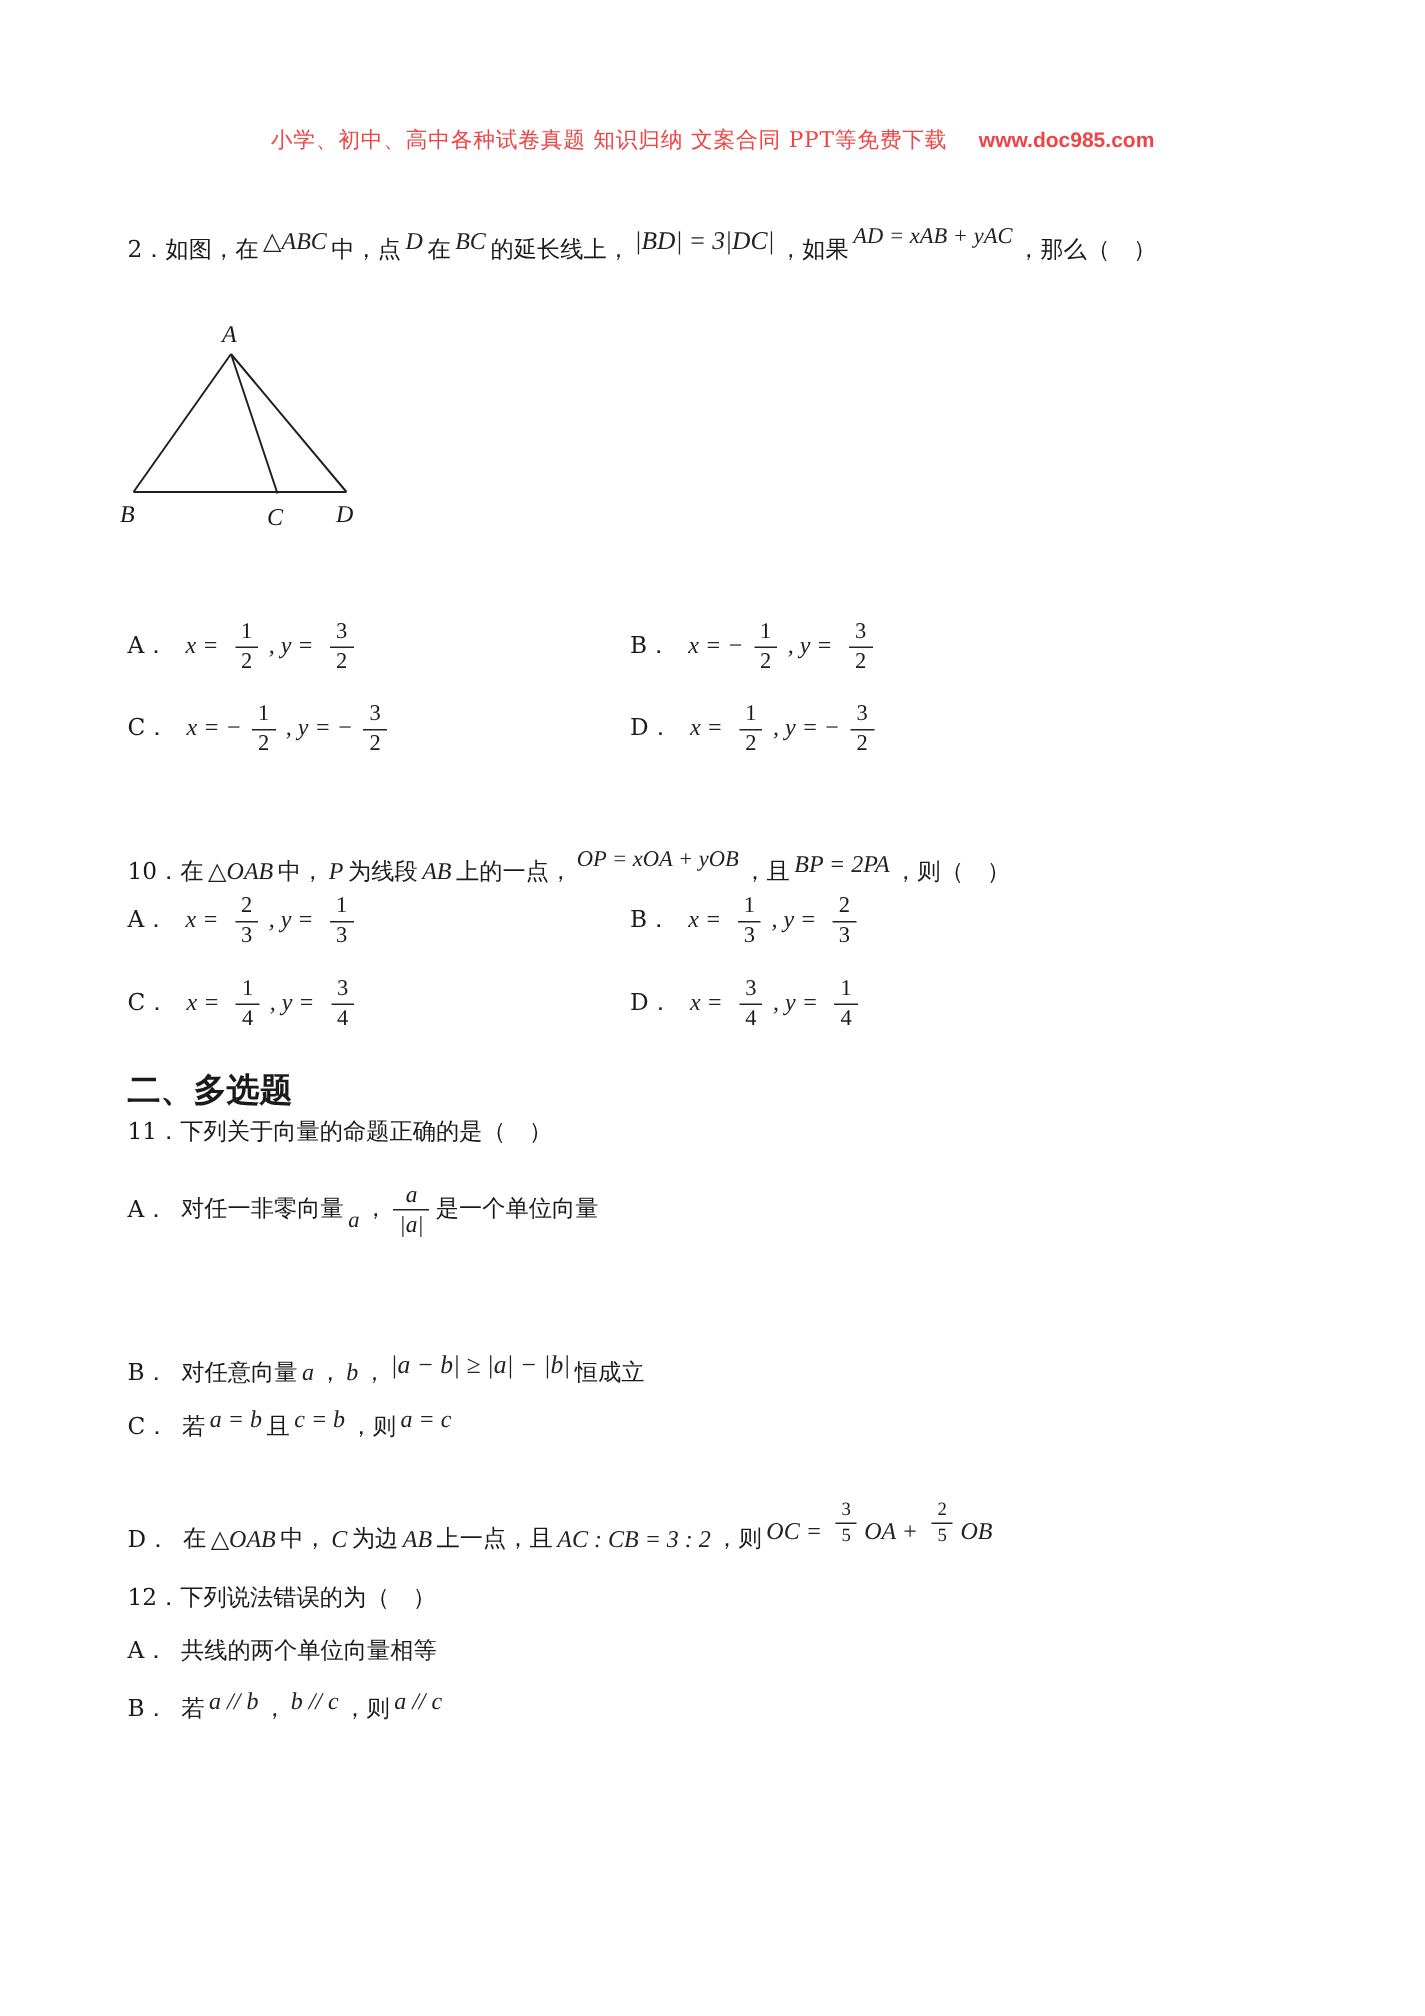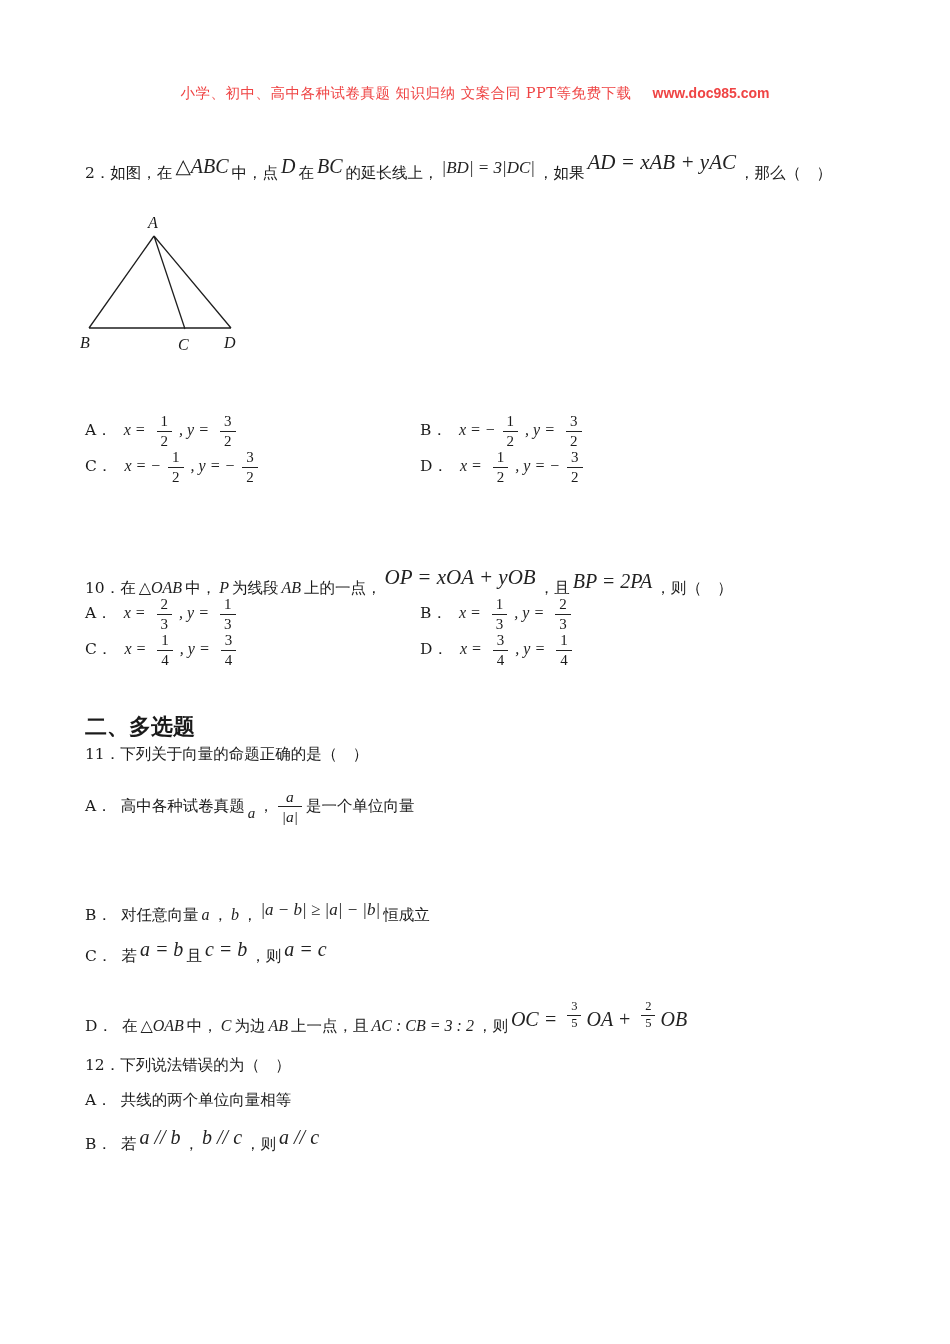--- a/index.html
+++ b/index.html
@@ -10,34 +10,34 @@
   .header{position:absolute;top:72px;left:0;right:0;text-align:center;
           font-size:14.5px;color:#ef4444;letter-spacing:.5px;margin-top:12px;}
   .header .site{font-weight:700;margin-left:16px;letter-spacing:0;
                 font-family:"Liberation Sans","DejaVu Sans",sans-serif;font-size:14px;}
   
   .cn{font-size:15.5px;}
   .lab{font-size:15.5px;margin-right:9px;}
   .m,.mup,.mup2,.mbig,.msub{font-family:"Liberation Serif","DejaVu Serif",serif;
       font-style:italic;color:#222;margin:0 3px;}
   .m{font-size:16px;}
-  .mup{font-size:20px;vertical-align:5px;}
-  .mup2{font-size:21px;vertical-align:9px;}
+  .mup{font-size:16px;vertical-align:5px;}
+  .mup2{font-size:15px;vertical-align:9px;}
   .mbig{font-size:17px;vertical-align:5px;}
   .msub{font-size:15px;vertical-align:-7px;}
   
   .frac{display:inline-block;text-align:center;vertical-align:middle;margin:0 4px;
         font-family:"Liberation Serif","DejaVu Serif",serif;font-style:normal;}
   .frac .num{display:block;padding:0 4px 1px;border-bottom:1.2px solid #222;line-height:1.1;}
   .frac .den{display:block;padding:1px 4px 0;line-height:1.1;}
   .f-std{font-size:15px;}
   .f-small{font-size:12.5px;vertical-align:4px;margin:0 2px;}
   .f-big{font-size:15.5px;font-style:italic;}
   
-  .opt-grid{position:absolute;left:85px;display:grid;grid-template-columns:335px auto;}
+  .opt-grid{position:absolute;left:85px;display:grid;grid-template-columns:335px auto;row-gap:19px;}
   .opt{white-space:nowrap;font-size:15.5px;}
   
   .sec-title{font-weight:700;font-size:22px;font-family:"DejaVu Sans","Liberation Sans",sans-serif;}
   
   .diagram{position:absolute;left:72px;top:212px;width:180px;height:142px;}
   .diagram svg{display:block;}
   .vlabel{font-family:"Liberation Serif","DejaVu Serif",serif;font-style:italic;font-size:16px;fill:#1a1a1a;}
 </style>
 </head>
 <body>
@@ -71,20 +71,20 @@
 <div class="opt-grid" style="top:596px">
   <div class="opt"><span class="lab">A．</span><span class="m">x = </span><span class="frac f-std"><span class="num">2</span><span class="den">3</span></span><span class="m">, y = </span><span class="frac f-std"><span class="num">1</span><span class="den">3</span></span></div>
   <div class="opt"><span class="lab">B．</span><span class="m">x = </span><span class="frac f-std"><span class="num">1</span><span class="den">3</span></span><span class="m">, y = </span><span class="frac f-std"><span class="num">2</span><span class="den">3</span></span></div>
   <div class="opt"><span class="lab">C．</span><span class="m">x = </span><span class="frac f-std"><span class="num">1</span><span class="den">4</span></span><span class="m">, y = </span><span class="frac f-std"><span class="num">3</span><span class="den">4</span></span></div>
   <div class="opt"><span class="lab">D．</span><span class="m">x = </span><span class="frac f-std"><span class="num">3</span><span class="den">4</span></span><span class="m">, y = </span><span class="frac f-std"><span class="num">1</span><span class="den">4</span></span></div>
 </div>
 
 <div class="line sec-title" style="top:712px">二、多选题</div>
 
 <div class="line" style="top:744px"><span class="cn">11．下列关于向量的命题正确的是（　）</span></div>
-<div class="line" style="top:788px"><span class="lab">A．</span><span class="cn">高中各种试卷真题</span><span class="msub">a</span><span class="cn">，</span><span class="frac f-big"><span class="num">a</span><span class="den">|a|</span></span><span class="cn">是一个单位向量</span></div>
+<div class="line" style="top:788px"><span class="lab">A．</span><span class="cn">对任一非零向量</span><span class="msub">a</span><span class="cn">，</span><span class="frac f-big"><span class="num">a</span><span class="den">|a|</span></span><span class="cn">是一个单位向量</span></div>
 <div class="line" style="top:900px"><span class="lab">B．</span><span class="cn">对任意向量</span><span class="m">a</span><span class="cn">，</span><span class="m">b</span><span class="cn">，</span><span class="mbig">|a − b| ≥ |a| − |b|</span><span class="cn">恒成立</span></div>
 <div class="line" style="top:938px"><span class="lab">C．</span><span class="cn">若</span><span class="mup">a = b</span><span class="cn">且</span><span class="mup">c = b</span><span class="cn">，则</span><span class="mup">a = c</span></div>
 <div class="line" style="top:1000px"><span class="lab">D．</span><span class="cn">在</span><span class="m">△OAB</span><span class="cn">中，</span><span class="m">C</span><span class="cn">为边</span><span class="m">AB</span><span class="cn">上一点，且</span><span class="m">AC : CB = 3 : 2</span><span class="cn">，则</span><span class="mup">OC = </span><span class="frac f-small"><span class="num">3</span><span class="den">5</span></span><span class="mup">OA + </span><span class="frac f-small"><span class="num">2</span><span class="den">5</span></span><span class="mup">OB</span></div>
 
 <div class="line" style="top:1055px"><span class="cn">12．下列说法错误的为（　）</span></div>
 <div class="line" style="top:1090px"><span class="lab">A．</span><span class="cn">共线的两个单位向量相等</span></div>
 <div class="line" style="top:1126px"><span class="lab">B．</span><span class="cn">若</span><span class="mup">a // b</span><span class="cn">，</span><span class="mup">b // c</span><span class="cn">，则</span><span class="mup">a // c</span></div>
 
 </body></html>

